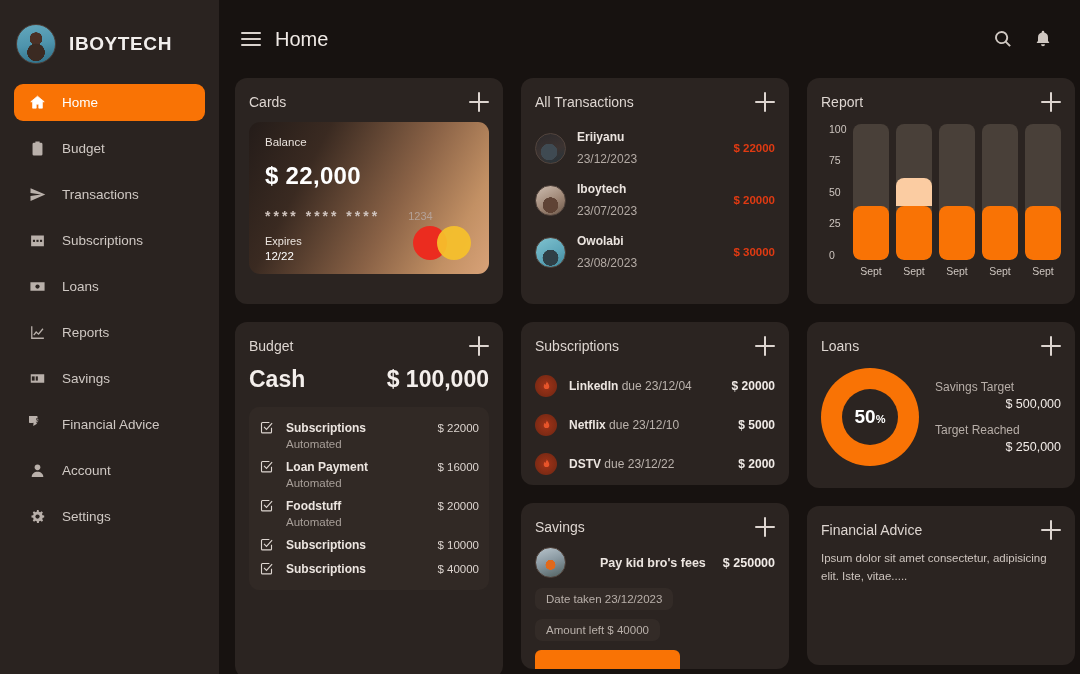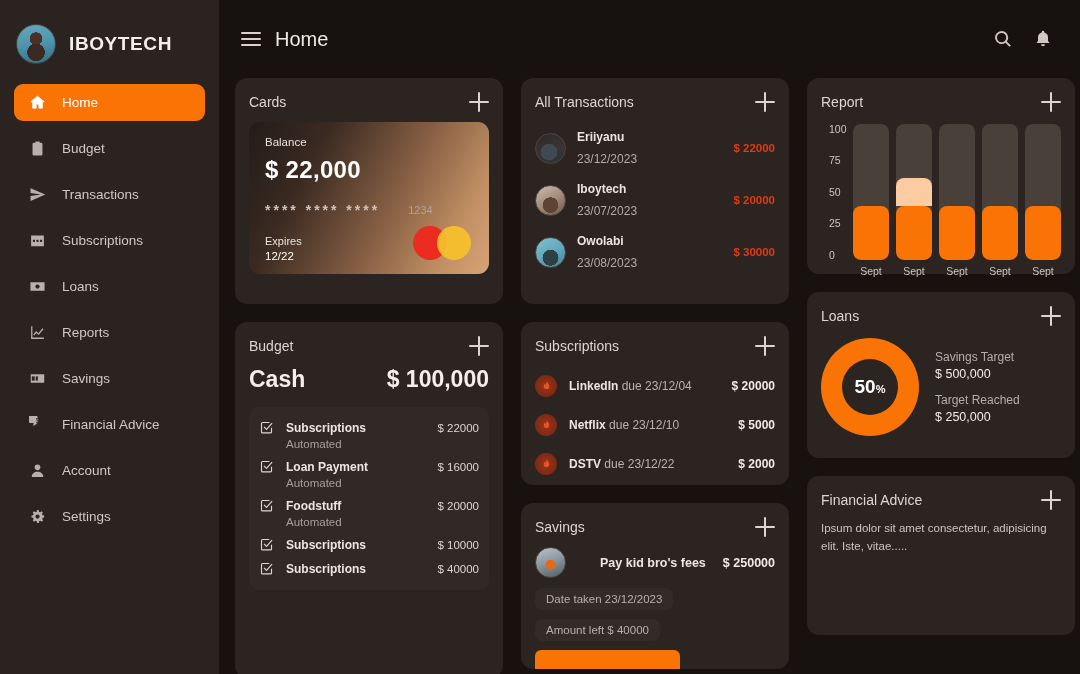--- a/index.html
+++ b/index.html
@@ -92,21 +92,21 @@
   .plus::before { left: 0; top: 9px; width: 20px; height: 1.8px; }
   .plus::after  { top: 0; left: 9px; height: 20px; width: 1.8px; }
 
   
   .cards-panel { height: 226px; }
   .credit-card {
     height: 152px; border-radius: 11px; padding: 14px 16px;
     background: linear-gradient(118deg,#241c19 0%, #3a2a21 26%, #8a6246 60%, #c29064 84%, #d8a278 100%);
     position: relative; overflow: hidden;
   }
-  .cc-label { color: #e9e2dc; font-size: 11.5px; margin-bottom: 8px; }
+  .cc-label { color: #e9e2dc; font-size: 11.5px; margin-bottom: 14px; }
   .cc-balance { color: #fff; font-size: 24px; font-weight: 700; letter-spacing: .3px; }
   .cc-digits { margin-top: 18px; display: flex; align-items: center; gap: 9px; }
   .cc-stars { color: #cfc3bd; font-size: 14px; letter-spacing: 3px; font-weight: 700; }
   .cc-last4 { color: #b4a197; font-size: 11px; margin-left: 19px; }
   .cc-bottom { position: absolute; left: 16px; bottom: 12px; }
   .cc-exp-label { color: #ece5df; font-size: 11px; margin-bottom: 3px; }
   .cc-exp-val { color: #fff; font-size: 11.5px; }
   .mc-logo { position: absolute; right: 18px; bottom: 14px; width: 58px; height: 34px; }
   .mc-c { position: absolute; width: 34px; height: 34px; border-radius: 50%; top: 0; }
   .mc-red { left: 0; background: #eb2c1f; }
@@ -124,21 +124,21 @@
       linear-gradient(150deg,#cdbdb0 0%,#9f8776 55%,#6c5749 100%); }
   .tx-av.a3 { background:
       radial-gradient(circle at 50% 68%, #2f3f46 0 32%, transparent 33%),
       linear-gradient(150deg,#7fc2cf 0%,#5fa7ba 55%,#3e8799 100%); }
   .tx-mid { flex: 1; display: flex; flex-direction: column; gap: 8px; }
   .tx-name { color: #ebe4df; font-size: 12px; font-weight: 700; }
   .tx-date { color: #b3aaa4; font-size: 12px; }
   .tx-amt { color: #e03a12; font-size: 11.5px; font-weight: 700; }
 
   
-  .report-panel { height: 196px; }
+  .report-panel { height: 226px; }
   .chart { display: flex; gap: 8px; height: 160px; padding-top: 2px; }
   .y-axis { display: flex; flex-direction: column; justify-content: space-between;
             height: 136px; width: 24px; padding-top: 0px; }
   .y-axis span { color: #cdc5bf; font-size: 10.5px; text-align: left; line-height: 1; margin-left: 8px; }
   .bars { flex: 1; display: flex; gap: 7px; align-items: flex-start; }
   .bar-wrap { flex: 1; display: flex; flex-direction: column; align-items: center; }
   .bar-track {
     width: 100%; height: 136px; border-radius: 8px;
     background: #494039; position: relative; overflow: hidden;
   }
@@ -202,21 +202,21 @@
     display: flex; align-items: center; justify-content: center; position: relative;
   }
   .donut::after {
     content: ""; position: absolute; width: 56px; height: 56px;
     border-radius: 50%; background: #2b2421;
   }
   .donut-txt { position: relative; z-index: 2; color: #fff; font-size: 19px; font-weight: 700; }
   .donut-txt i { font-style: normal; font-size: 11px; }
   .loans-info { flex: 1; display: flex; flex-direction: column; gap: 3px; }
   .li-label { color: #b7aea8; font-size: 12px; }
-  .li-val { color: #f2ece8; font-size: 12.5px; margin-bottom: 9px; }
+  .li-val { color: #f2ece8; font-size: 12.5px; margin-bottom: 9px; text-align: right; }
   .li-val.last { margin-bottom: 0; }
 
   
   .advice-panel { height: 159px; }
   .advice-text { color: #cdc4be; font-size: 11.5px; line-height: 1.55; margin-top: 4px; }
 </style>
 </head>
 <body>
 
 <div class="app">

